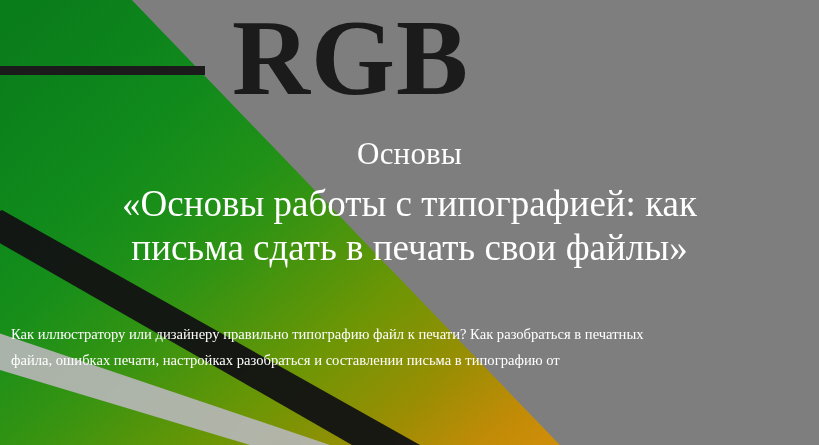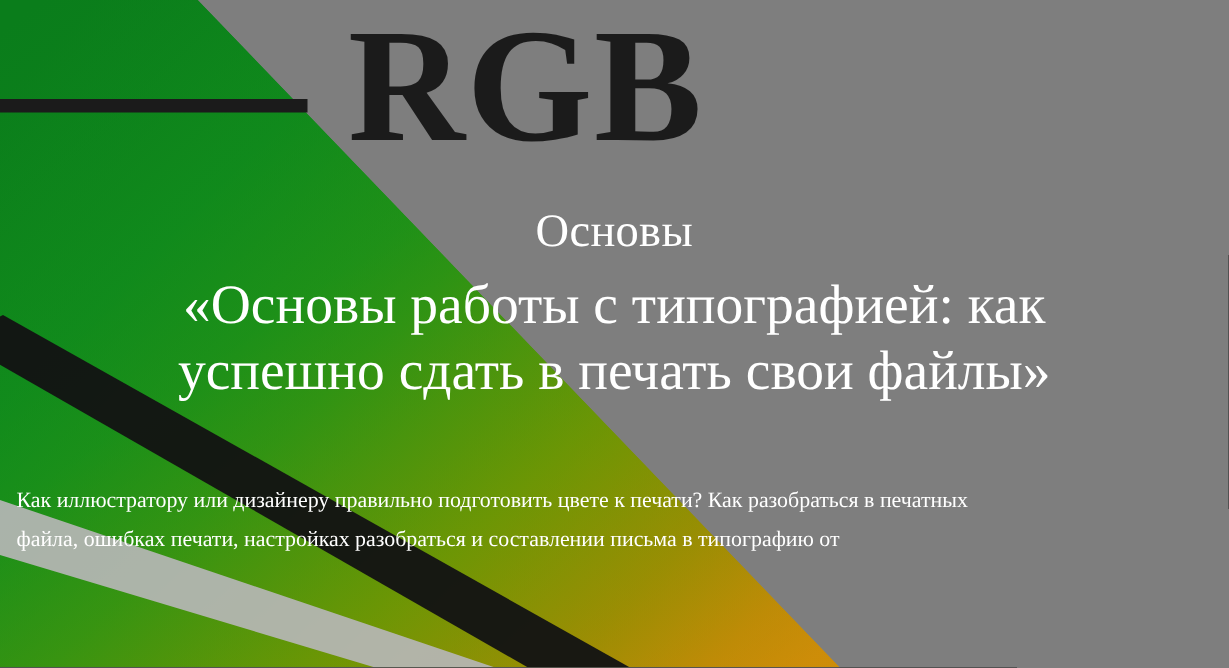--- a/index.html
+++ b/index.html
@@ -137,21 +137,21 @@
 
   <div class="brand-row">
     <span class="brand-dash"></span>
     <span class="brand-word">RGB</span>
   </div>
 
   <div class="kicker">Основы</div>
 
   <div class="headline">
     <span class="hl-line">«Основы работы с типографией: как</span>
-    <span class="hl-line">успешно сдать в печать свои файлы»</span>
+    <span class="hl-line">письма сдать в печать свои файлы»</span>
   </div>
 
   <div class="body-copy">
-    <span class="bl">Как иллюстратору или дизайнеру правильно подготовить цвете к печати? Как разобраться в печатных</span>
+    <span class="bl">Как иллюстратору или дизайнеру правильно типографию файл к печати? Как разобраться в печатных</span>
     <span class="bl">файла, ошибках печати, настройках разобраться и составлении письма в типографию от</span>
   </div>
 
 </div>
 
 </body></html>

